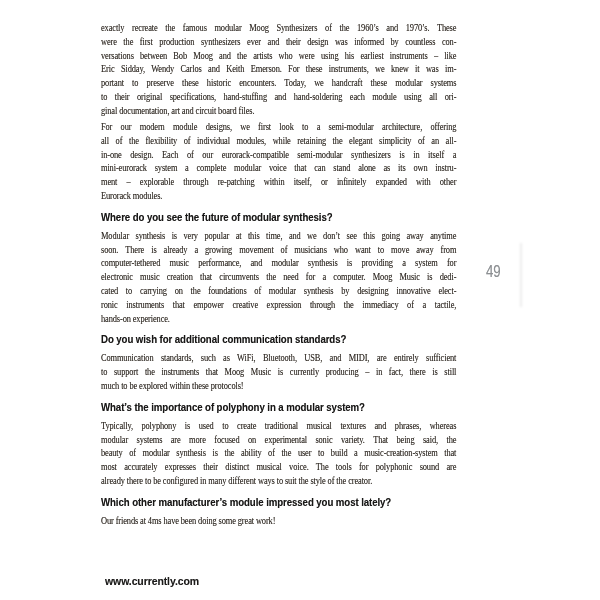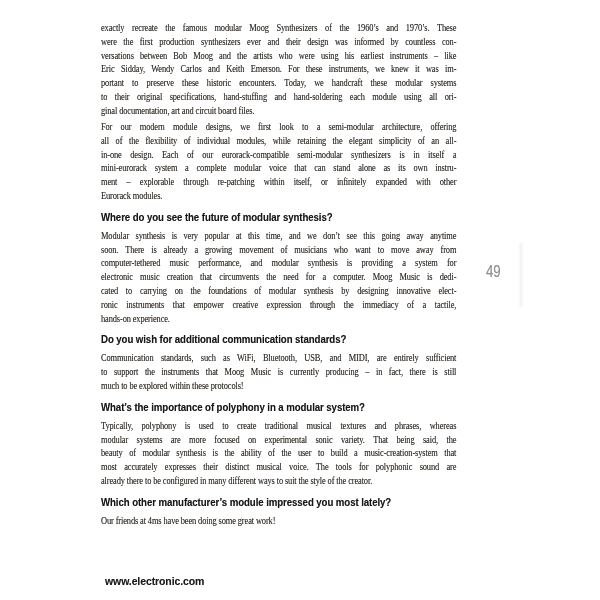--- a/index.html
+++ b/index.html
@@ -118,14 +118,14 @@
         <div class="jline">most accurately expresses their distinct musical voice. The tools for polyphonic sound are</div>
         <div class="jline last">already there to be configured in many different ways to suit the style of the creator.</div>
       </div>
       <h2 class="qhead">Which other manufacturer’s module impressed you most lately?</h2>
       <div class="para">
         <div class="jline last">Our friends at 4ms have been doing some great work!</div>
       </div>
     </div>
   <div class="pagenum">49</div>
   <div class="smudge"></div>
-  <div class="footer-url">www.electronic.com</div>
+  <div class="footer-url">www.currently.com</div>
 </div>
 
 </body></html>

